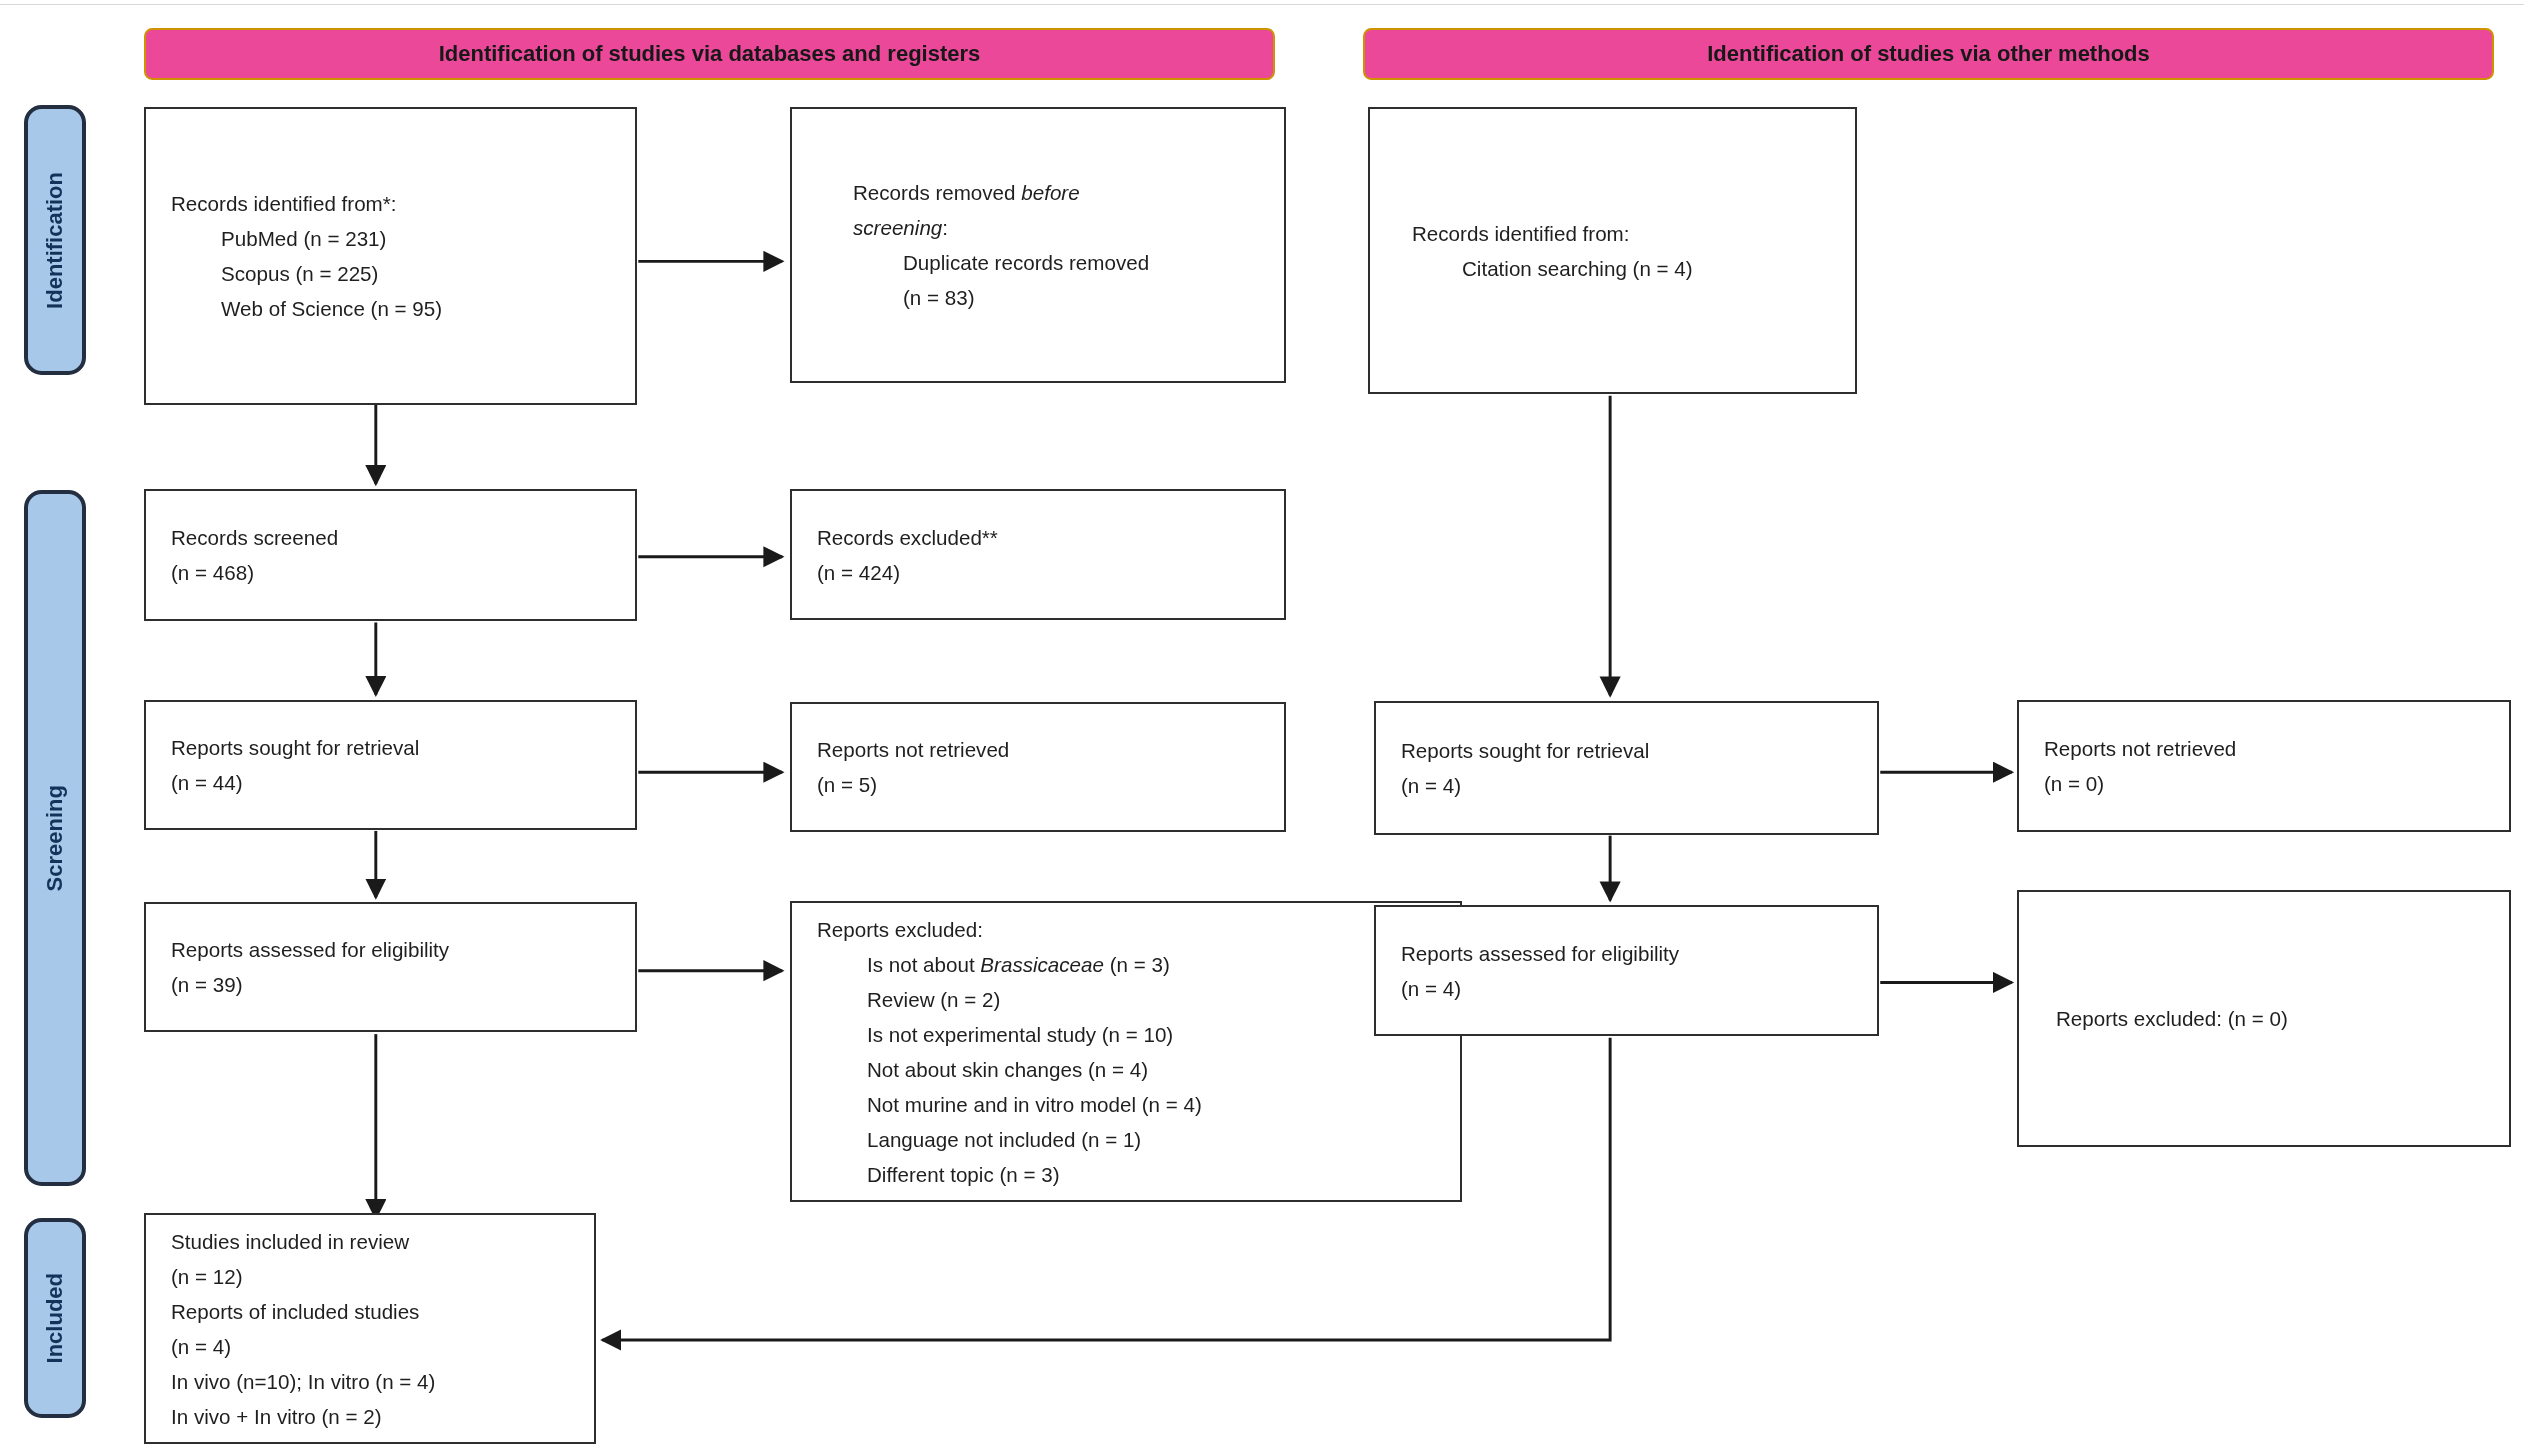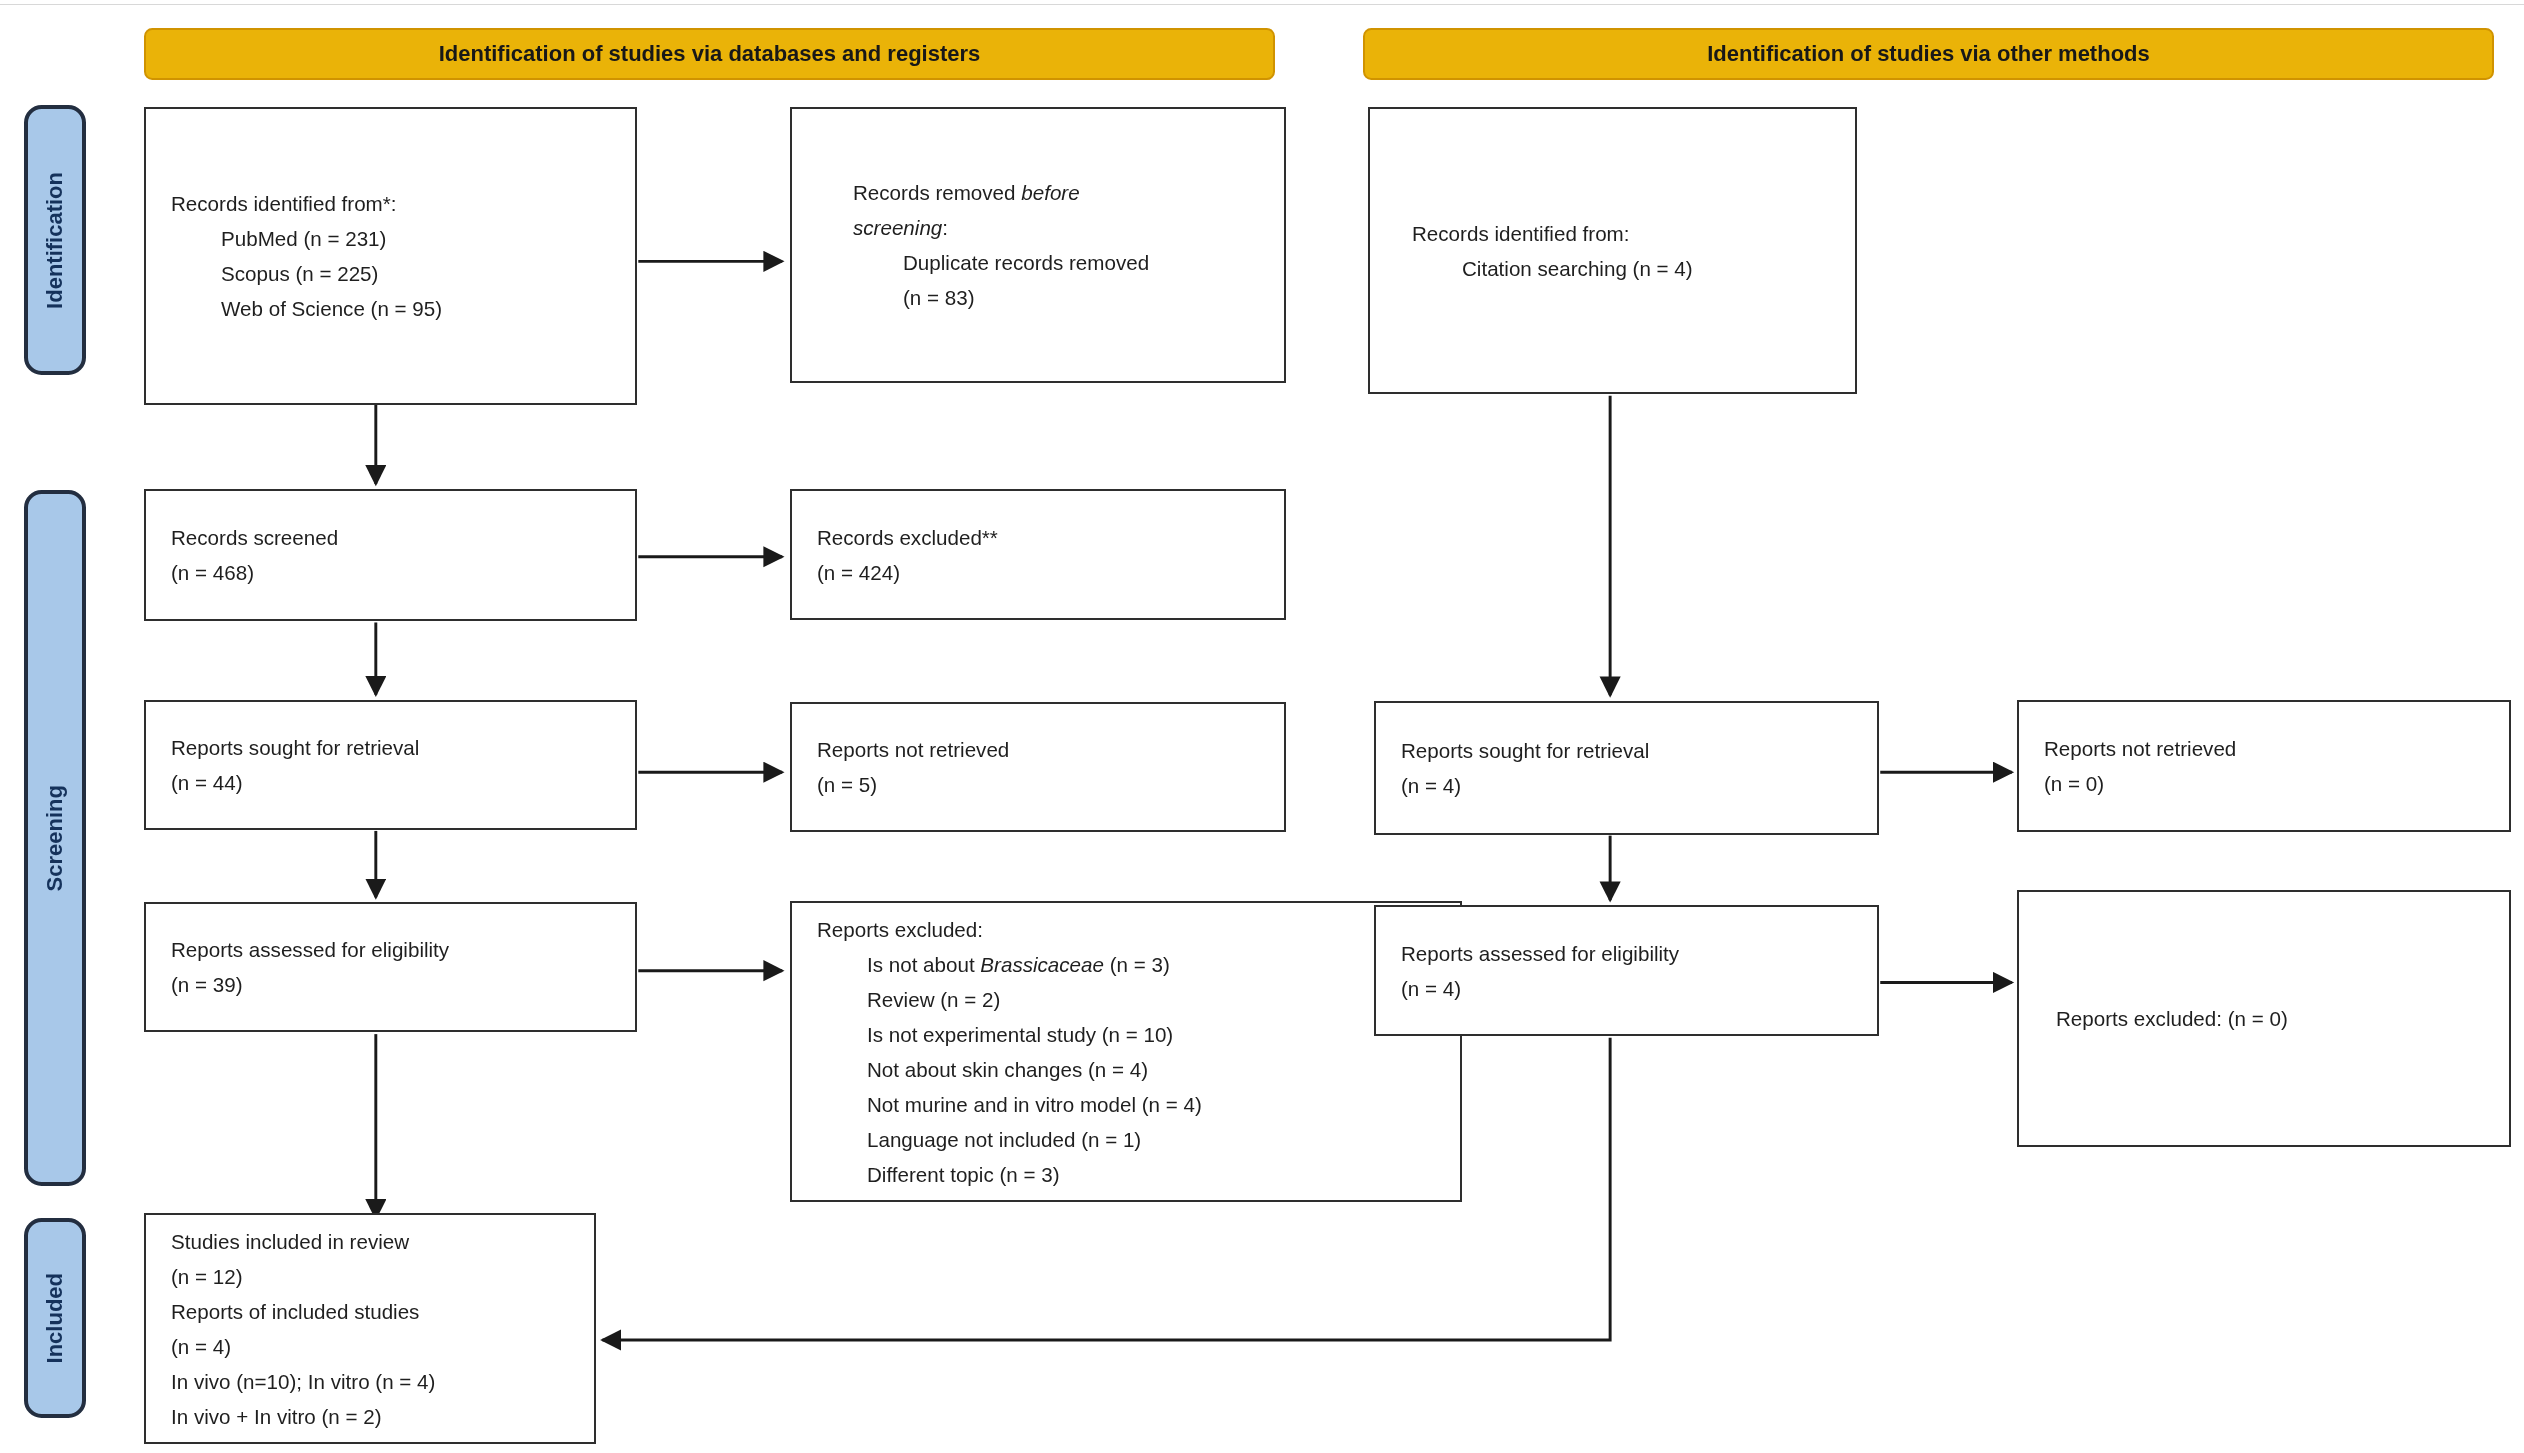--- a/index.html
+++ b/index.html
@@ -2,21 +2,21 @@
 <html style="font-size:9.4px"><head>
 <meta charset="utf-8">
 <style>
   html,body{margin:0;padding:0;background:#ffffff;}
   body{width:2525px;height:1454px;position:relative;overflow:hidden;
        font-family:"Liberation Sans","DejaVu Sans",sans-serif;color:#1f1f1f;}
   .canvas{position:absolute;left:0;top:0;width:2525px;height:1454px;}
   .topline{position:absolute;left:0;top:3.5px;width:2525px;height:1.8px;background:#d8d8d8;}
   .arrows{position:absolute;left:0;top:0;width:2525px;height:1454px;}
 
-  .banner{position:absolute;background:#eab308;border:2.9px solid #D09300;border-radius:8.2px;
+  .banner{position:absolute;background:#ec4899;border:2.9px solid #D09300;border-radius:8.2px;
           display:flex;align-items:center;justify-content:center;
           font-weight:bold;font-size:22px;color:#181818;box-sizing:border-box;}
   #banner-left{left:144px;top:28px;width:1131px;height:52px;}
   #banner-right{left:1363px;top:28px;width:1131px;height:52px;}
 
   .stage{position:absolute;background:#A8C8E9;border:4.1px solid #232E40;border-radius:17.6px;
          box-sizing:border-box;display:flex;align-items:center;justify-content:center;}
   .stage span{writing-mode:vertical-rl;transform:rotate(180deg);
               font-weight:bold;font-size:22px;color:#15325B;white-space:nowrap;}
   #stage-identification{left:23.5px;top:105px;width:62px;height:270px;}

